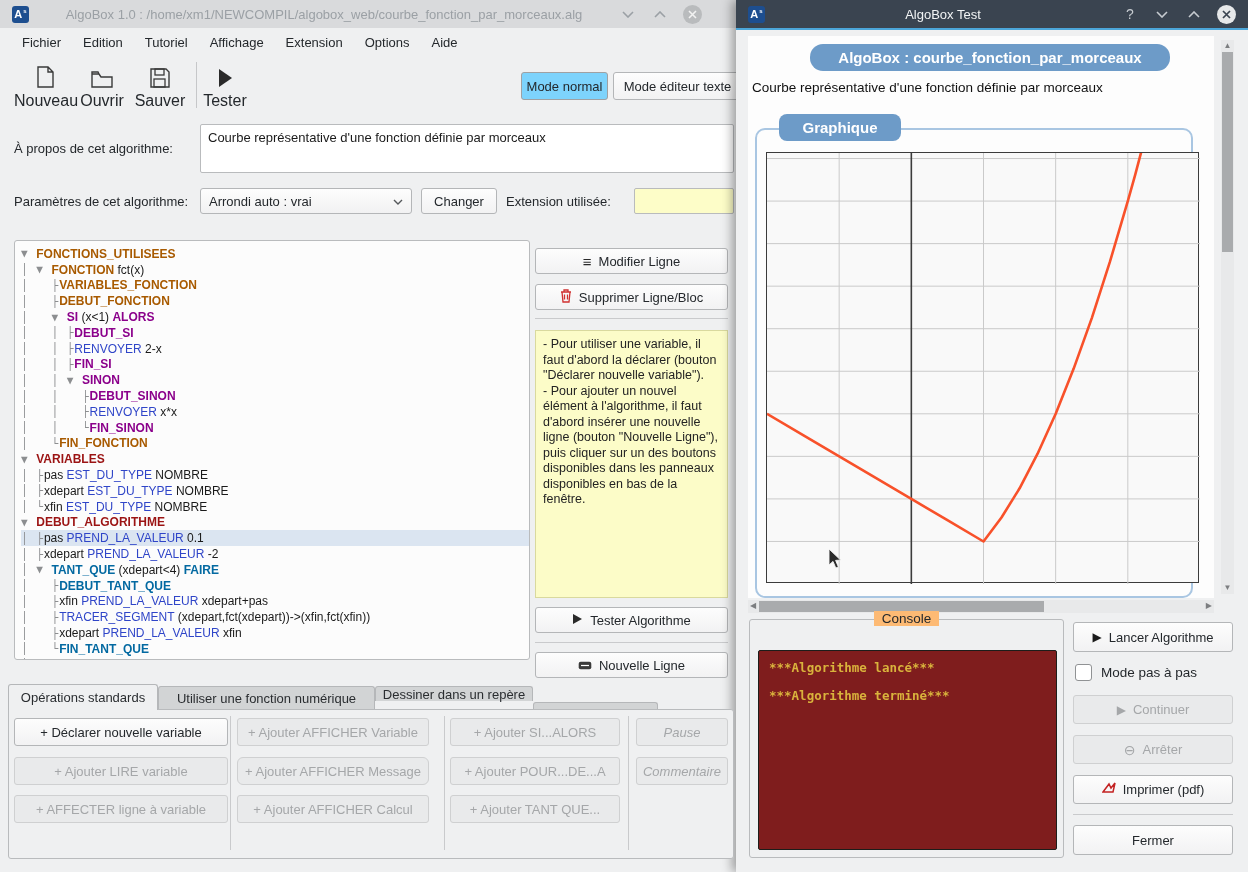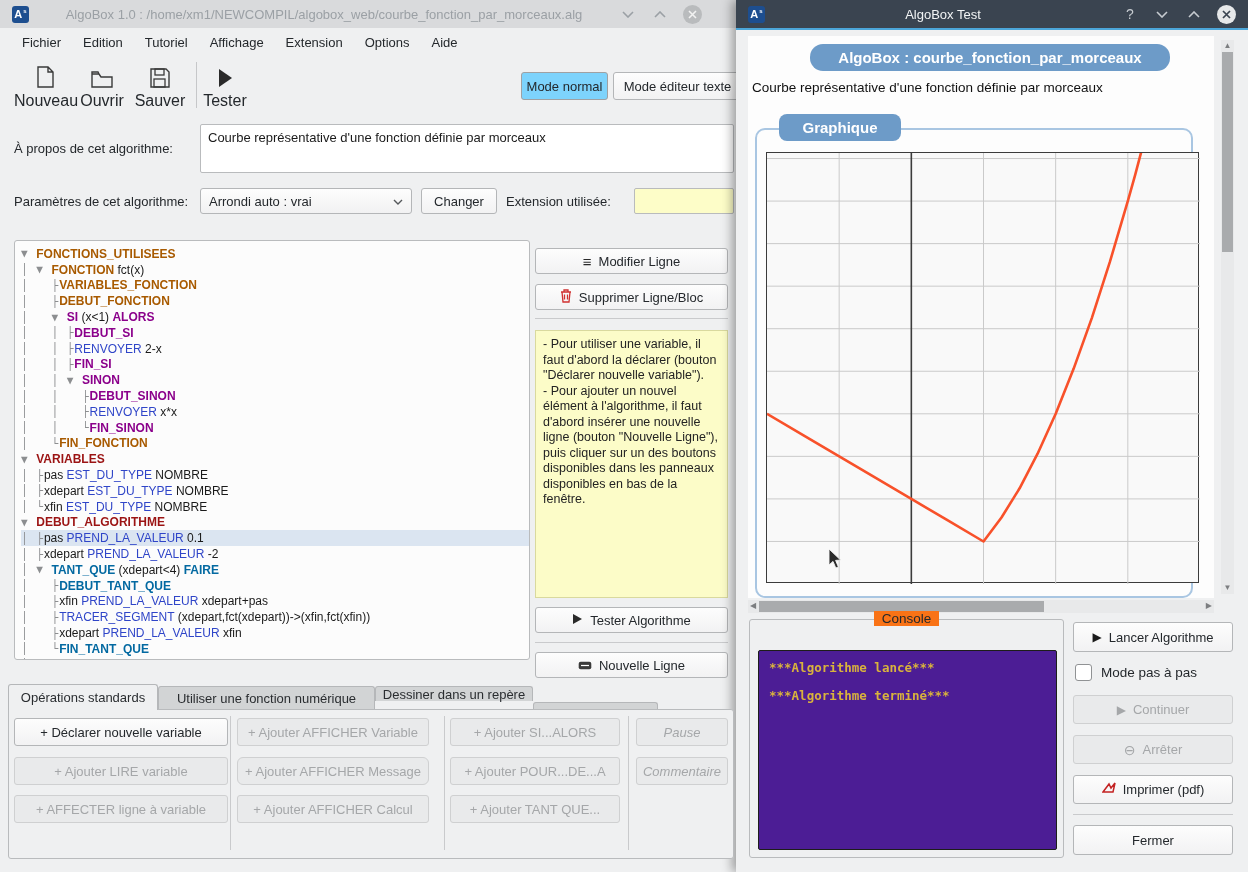--- a/index.html
+++ b/index.html
@@ -102,21 +102,21 @@
   
   .sb-track { background:#e8e9ea; }
   .sb-thumb { background:#a9abad; }
   .sb-arrow { color:#7c7e80; font-size:8px; line-height:8px; text-align:center; }
   #vscroll { left:485px; top:40px; width:13px; height:554px; }
   #hscroll { left:12px; top:600px; width:466px; height:13px; }
 
   
   #console-group { left:13px; top:619px; width:315px; height:239px; border:1px solid #b9bbbd; border-radius:3px; }
   #console-label { left:0; top:-9px; width:100%; text-align:center; font-size:13.5px; color:#24282c; }
-  #console-label span { background:#f97316; padding:0 8px; }
+  #console-label span { background:#fdba74; padding:0 8px; }
   #console-dark { left:8px; top:30px; width:299px; height:200px; background:#2b2b27; border:1px solid #1d1d1a;
                   border-radius:2px; padding:9px 10px; }
   .console-line { font-family:"DejaVu Sans Mono", monospace; font-weight:bold; font-size:12.5px;
                   color:#d9b33c; height:28px; }
 
   
   .act-btn { position:absolute; left:337px; width:160px; }
   #chk-row { left:339px; top:664px; display:flex; align-items:center; gap:9px; }
   #chk-box { width:17px; height:17px; background:#fff; border:1px solid #909294; border-radius:3px; }
   #chk-label { font-size:13.5px; color:#24282c; }
@@ -381,21 +381,21 @@
     <div id="hscroll" class="abs sb-track">
       <div class="sb-arrow abs" style="left:2px; top:2px;">◀</div>
       <div class="sb-thumb abs" style="left:11px; top:1px; width:285px; height:11px;"></div>
       <div class="sb-arrow abs" style="right:2px; top:2px;">▶</div>
     </div>
 
     <div id="console-group" class="abs">
       <div id="console-label" class="abs">
         <span>Console</span>
       </div>
-      <div id="console-dark" class="abs" style="background: #4c1d95;">
+      <div id="console-dark" class="abs" style="background: #7f1d1d;">
           <div class="console-line">***Algorithme lancé***</div>
           <div class="console-line">***Algorithme terminé***</div>
         </div>
     </div>
 
     <div class="push-btn act-btn" style="top:622px; height:30px;">
       <span class="play">▶</span>
       <span>Lancer Algorithme</span>
     </div>
     <div id="chk-row" class="abs">

